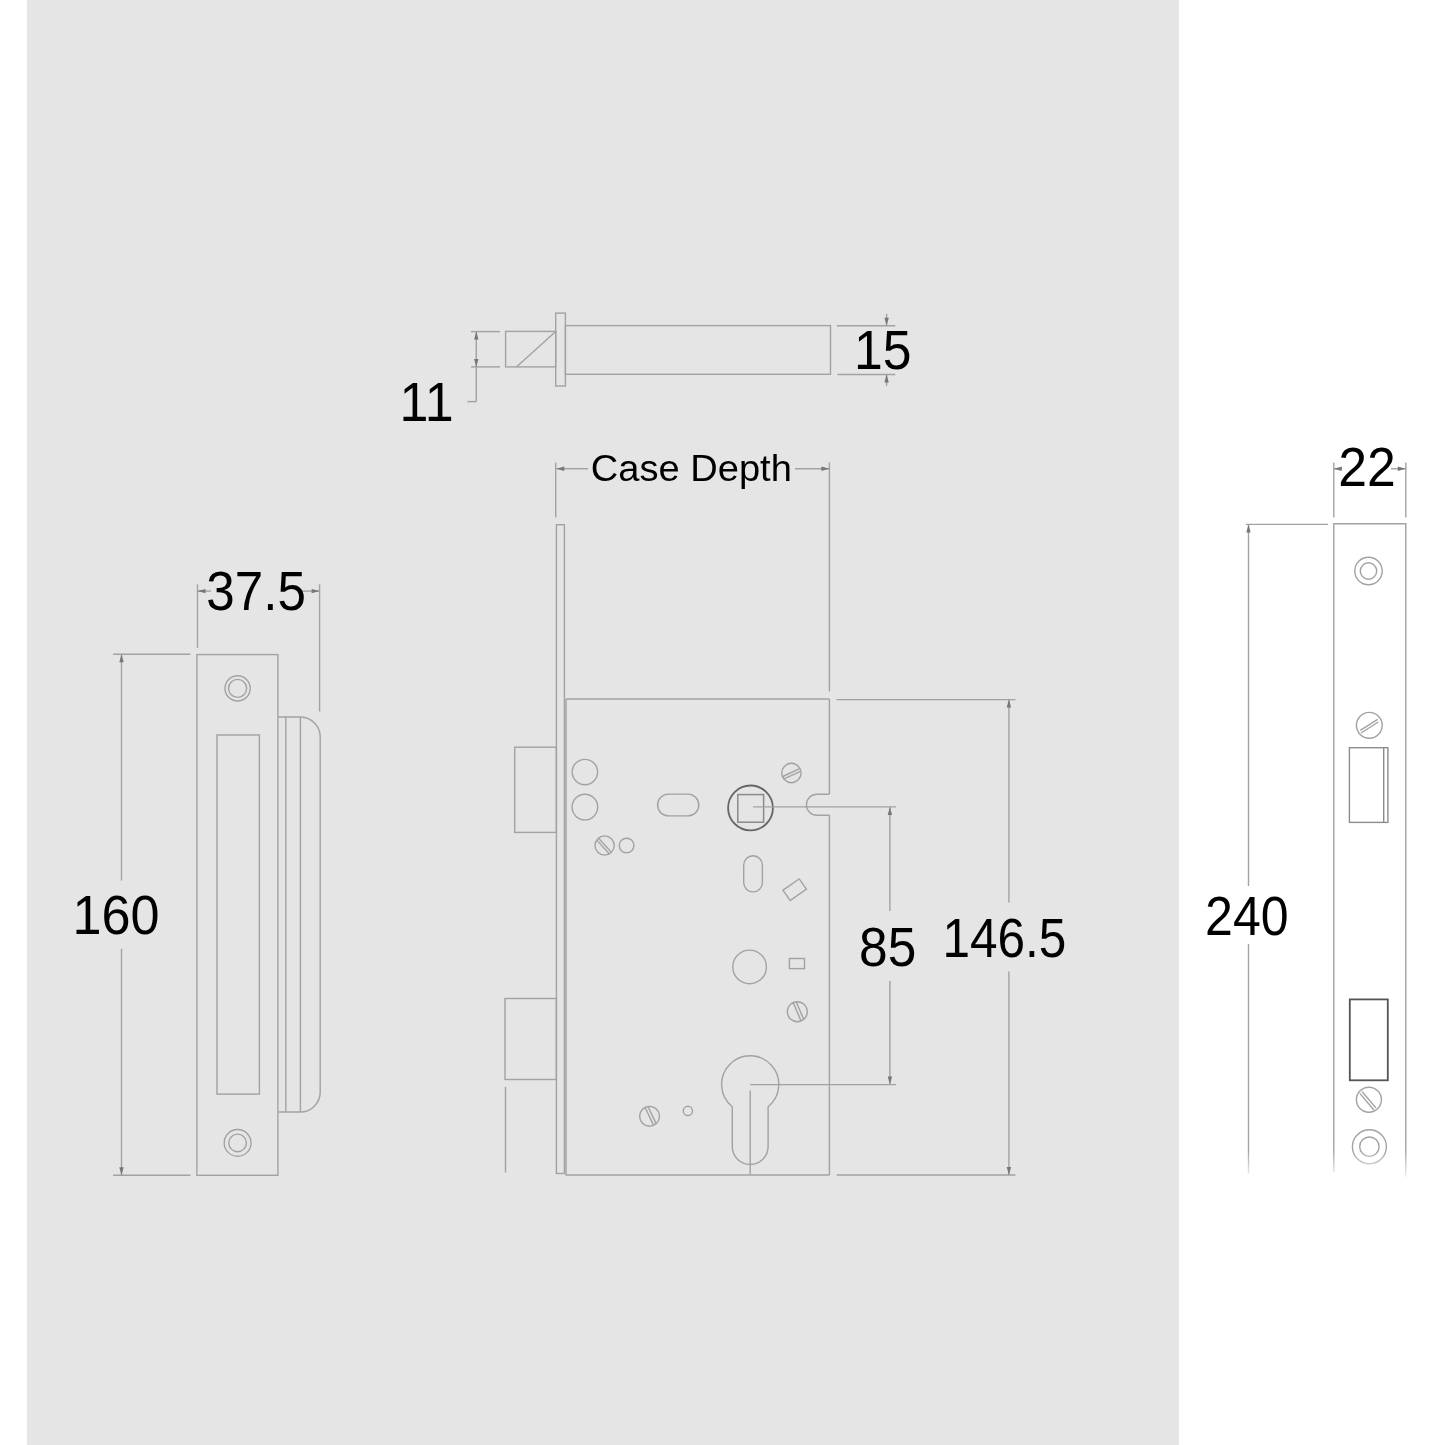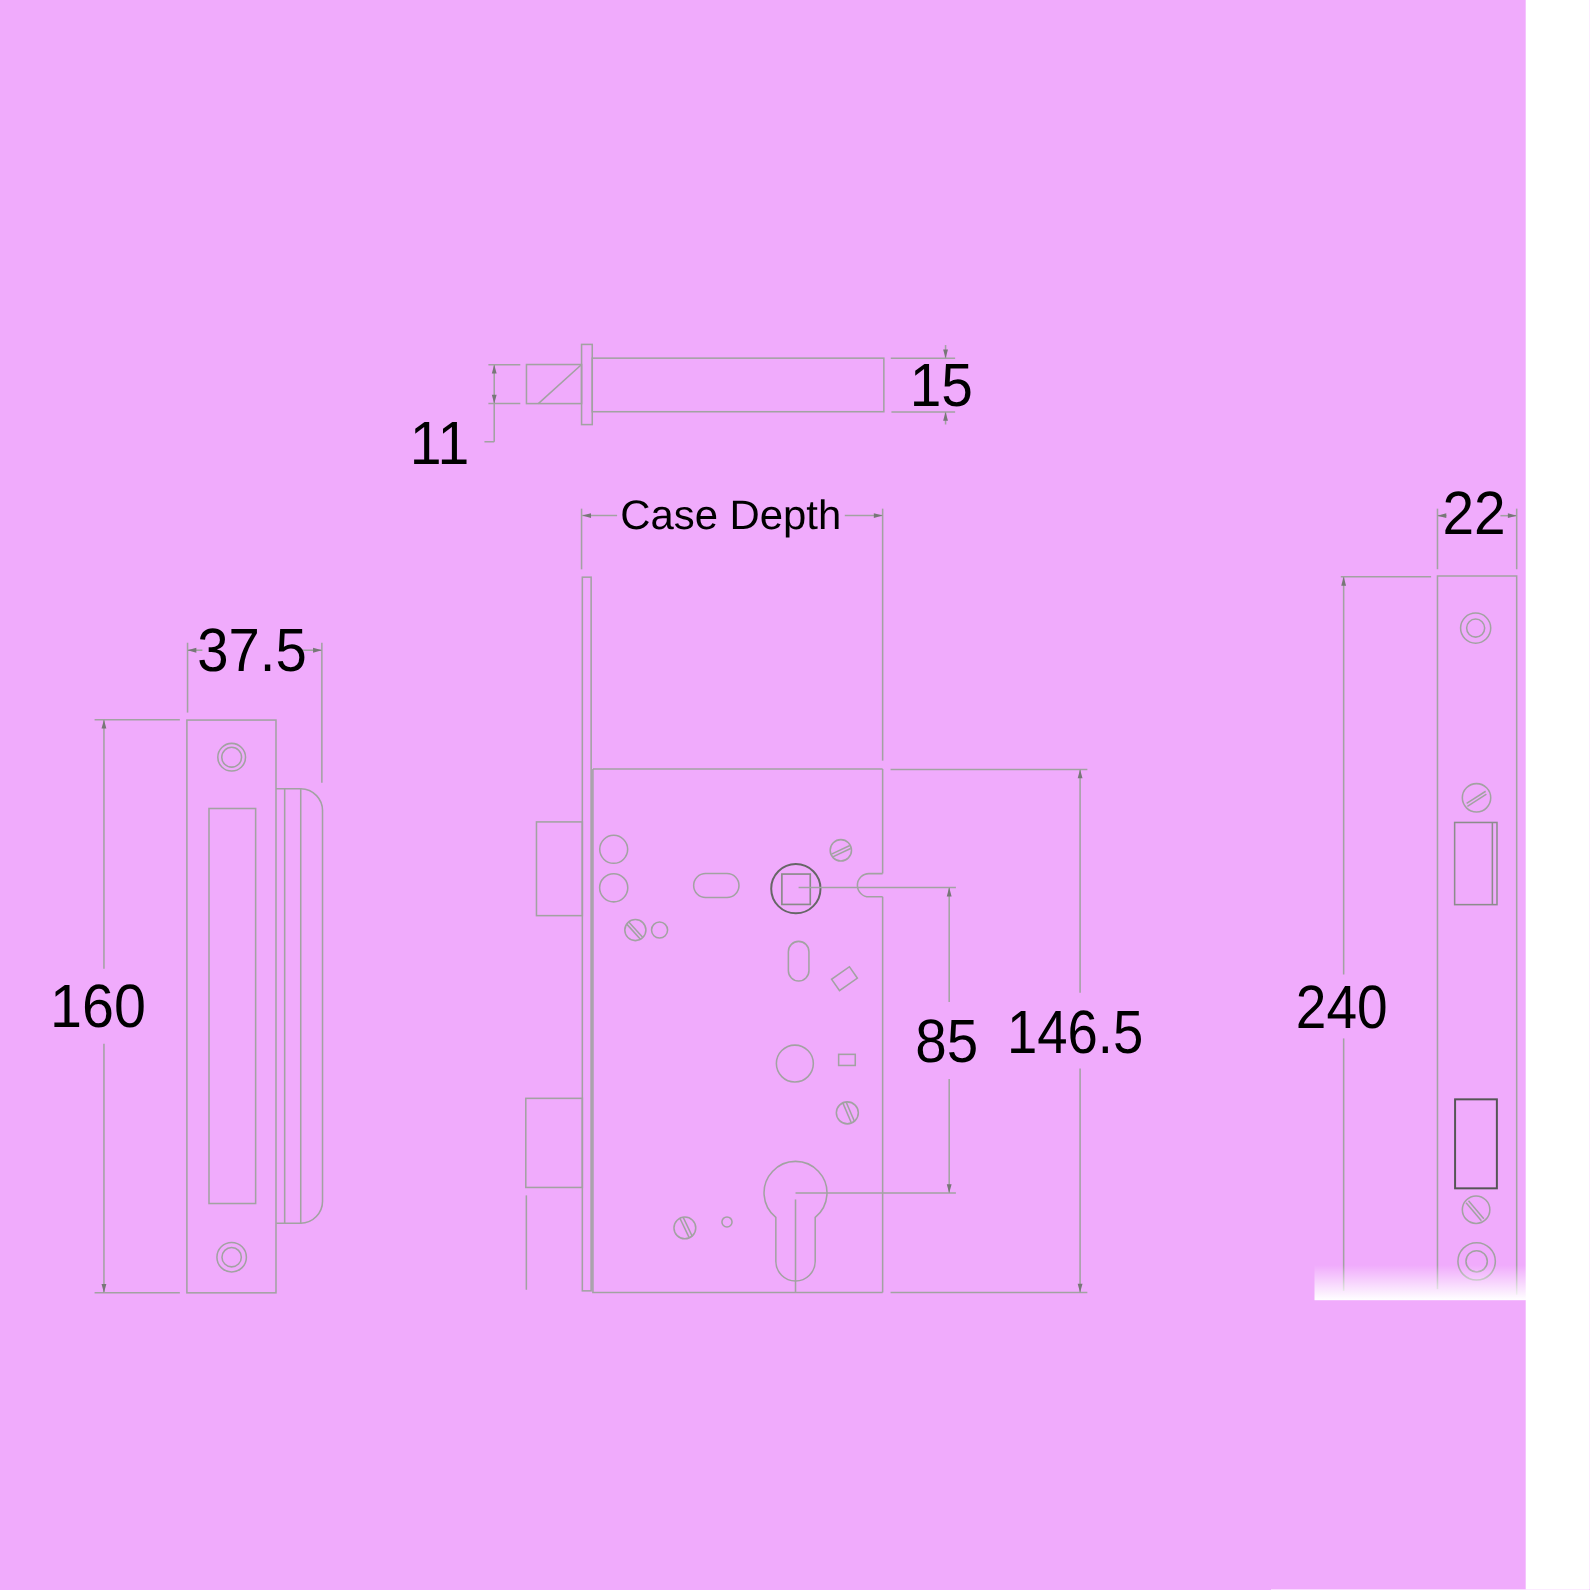--- a/index.html
+++ b/index.html
@@ -1,16 +1,16 @@
 <!DOCTYPE html>
 <html><head>
 <meta charset="utf-8">
 <style>
   html,body{margin:0;padding:0;background:#ffffff;}
-  #page{width:1387px;height:1445px;position:relative;background:#f0abfc;}
+  #page{width:1152px;height:1445px;position:relative;background:#e5e5e5;margin-left:27px;}
   svg{display:block;}
   text{font-family:"Liberation Sans", sans-serif; fill:#000;}
 </style>
 </head>
 <body>
 <div id="page">
 <svg width="1445" height="1445" viewBox="0 0 1445 1445">
 <g fill="none" stroke="#a2a2a2" stroke-width="1.4">
 
 <rect x="478.6" y="331.4" width="50.1" height="35.5"></rect>

